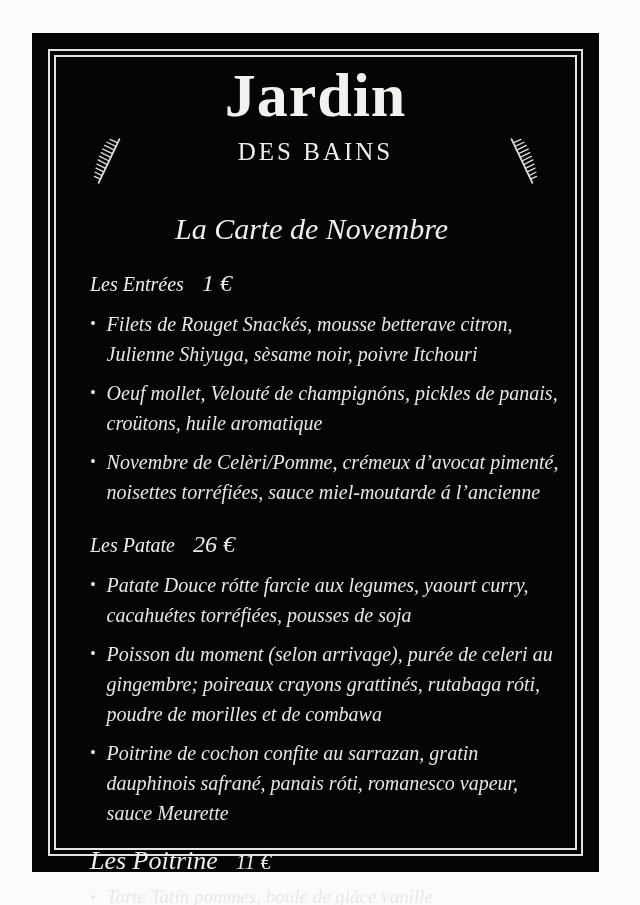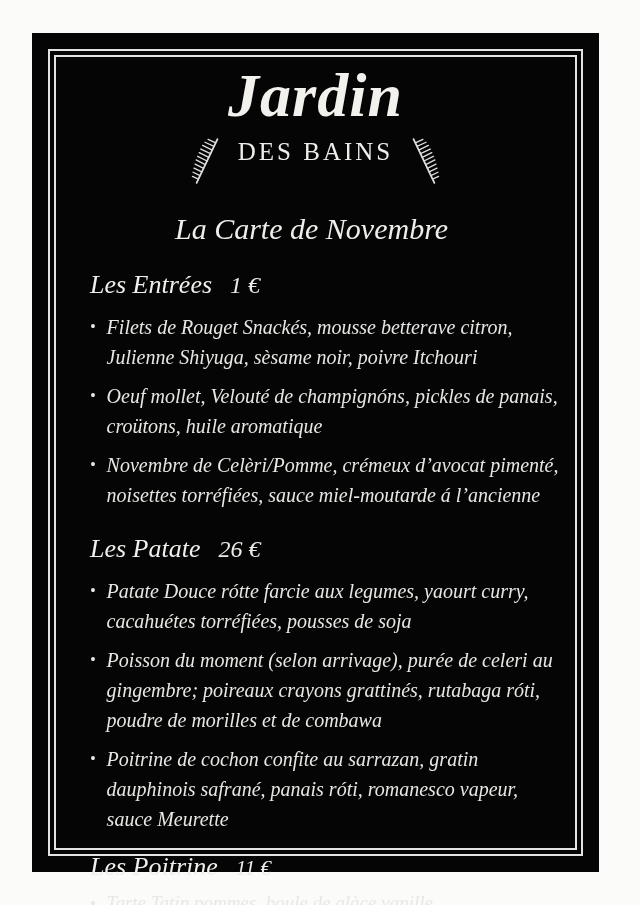--- a/index.html
+++ b/index.html
@@ -26,44 +26,44 @@
   }
   .content{
     position:absolute;inset:8px;
     padding:26px 28px 0 50px;
     color:#eceae6;
   }
   
   .logo-block{text-align:center;margin-right:22px;}
   .logo-title{
     font-size:62px;font-weight:700;line-height:0.92;
-    letter-spacing:1px;color:#f2f1ee;font-style:italic;
+    letter-spacing:1px;color:#f2f1ee;
   }
   .logo-sub-row{
-    display:flex;justify-content:center;align-items:center;
+    display:flex;justify-content:space-between;align-items:center;
     gap:14px;margin-top:2px;
   }
   .logo-subtitle{
     font-size:25px;letter-spacing:3px;color:#eeedea;
     line-height:1;
   }
   .fern{width:36px;height:50px;transform:translateY(10px);}
   .fern.right{transform:translateY(10px) scaleX(-1);}
   
   .menu-title{
     text-align:center;margin:36px 30px 0 0;
     font-style:italic;font-size:30px;color:#efeeea;
   }
   
   .section{margin-top:24px;}
   .section-head{
     display:flex;align-items:baseline;gap:18px;
     margin-bottom:12px;
   }
-  .section-name{font-style:italic;font-size:26px;color:#f0efeb;}
+  .section-name{font-style:italic;font-size:20px;color:#f0efeb;}
   .section-price{font-style:italic;font-size:24px;color:#eceae6;}
   .items{list-style:none;margin:0;padding:0;max-width:486px;}
   .item{
     display:flex;gap:11px;
     font-style:italic;font-size:20px;line-height:1.5;
     margin-bottom:9px;color:#e9e7e3;
   }
   .item .bullet{flex:0 0 auto;font-size:16px;line-height:1.9;}
   
   .section.small{margin-top:18px;}

